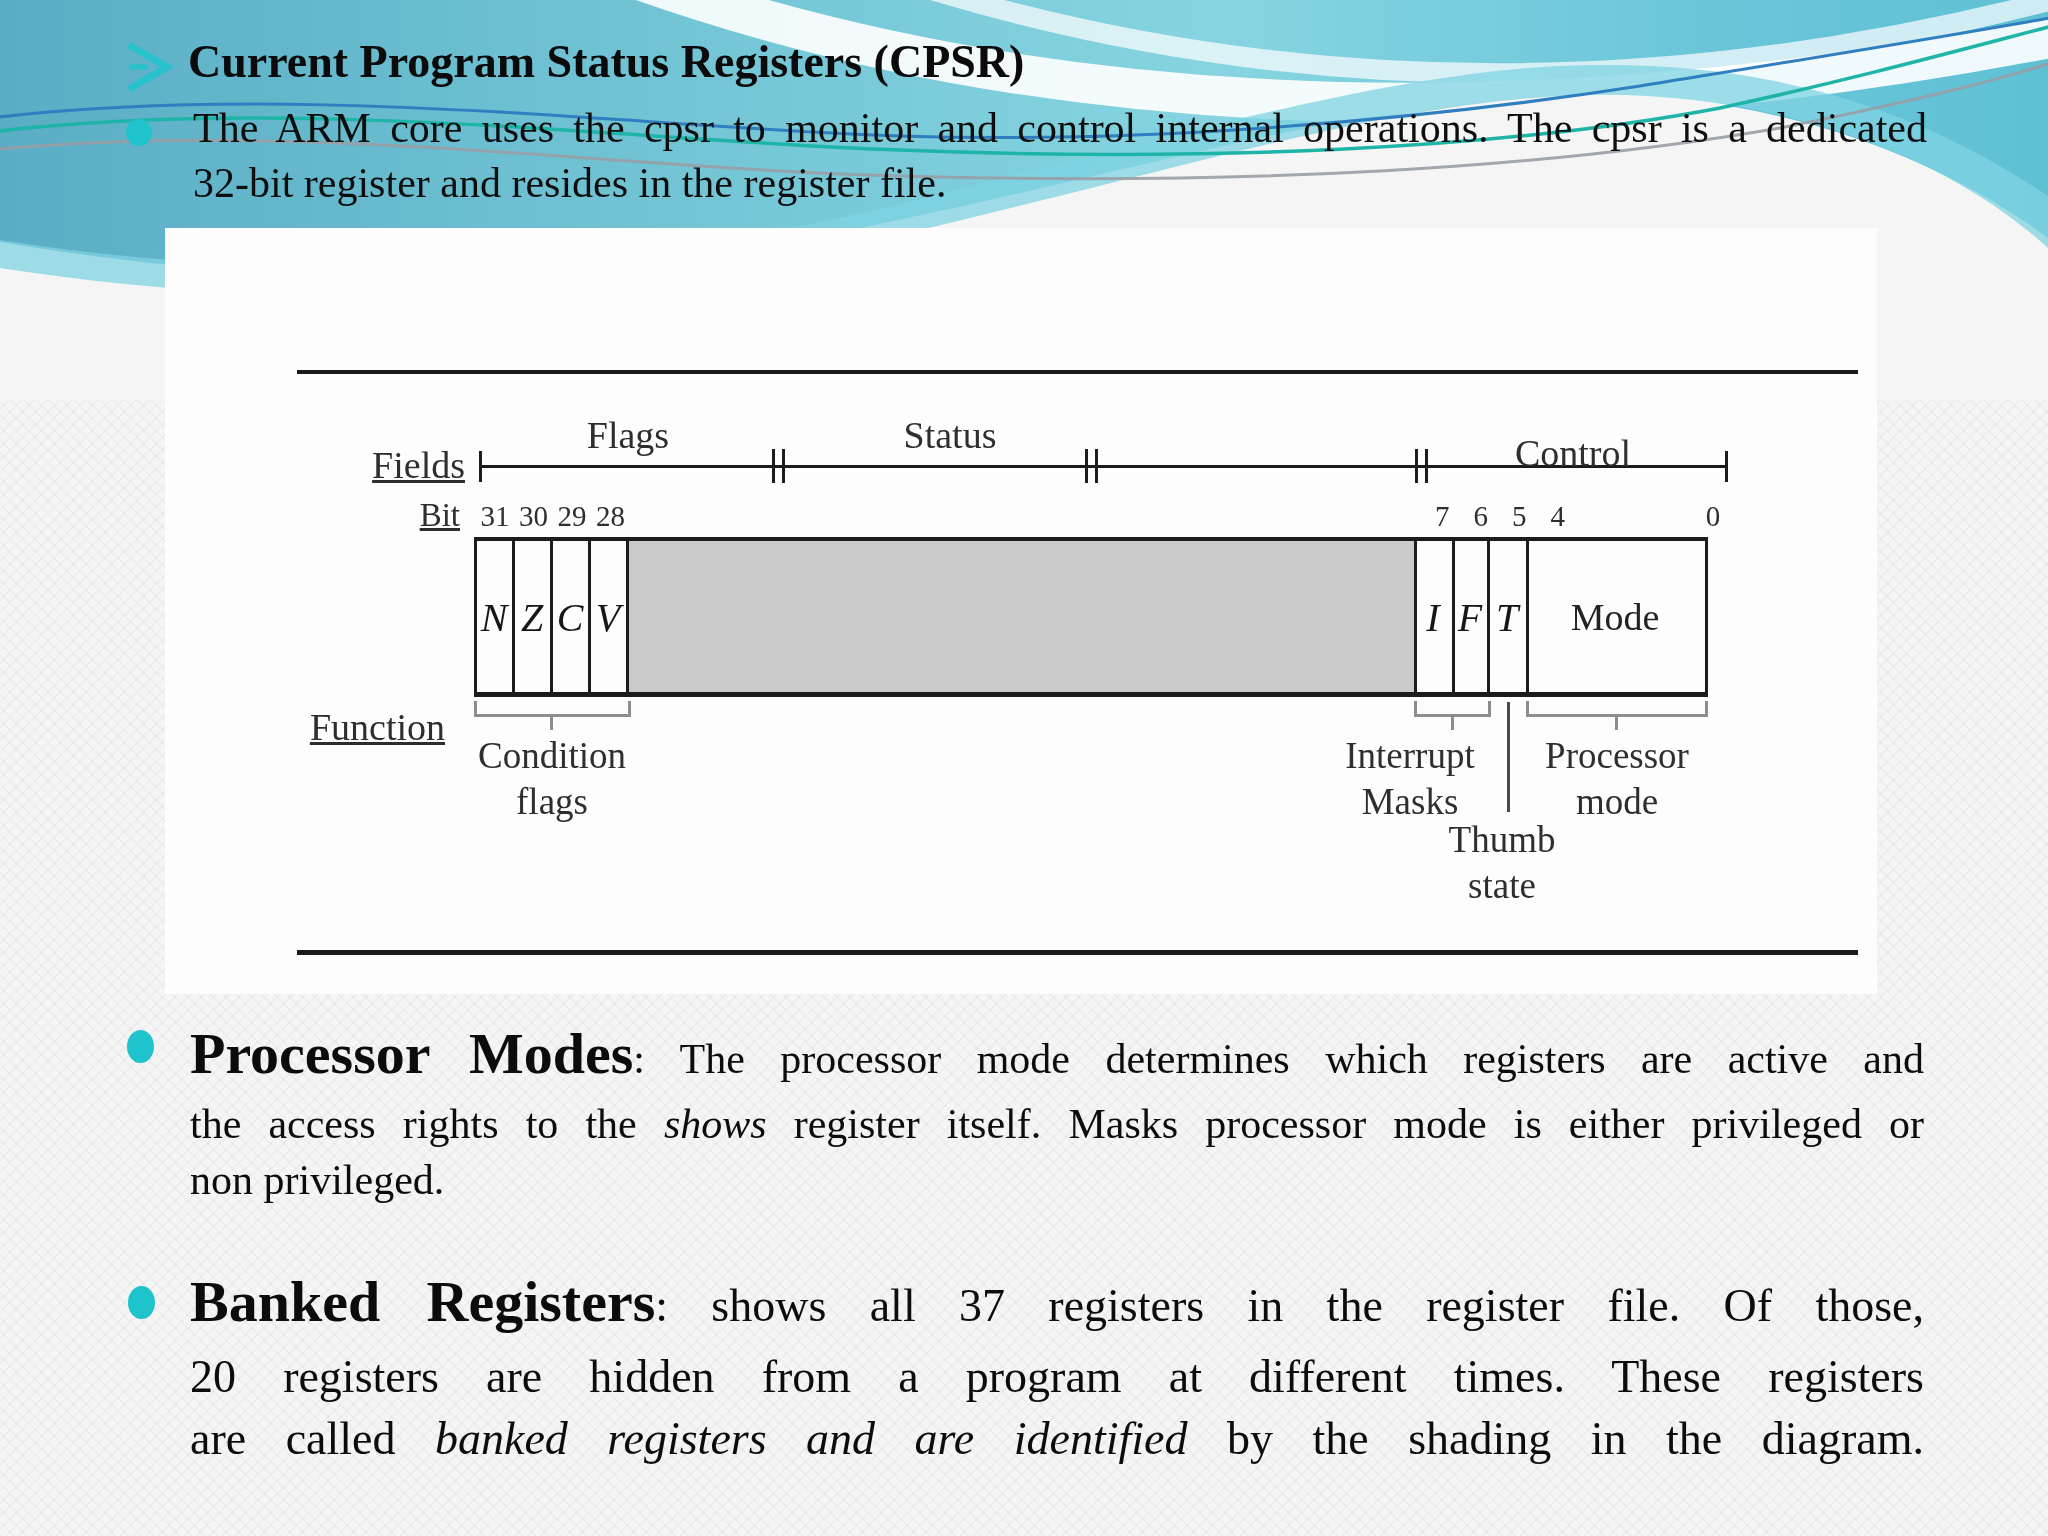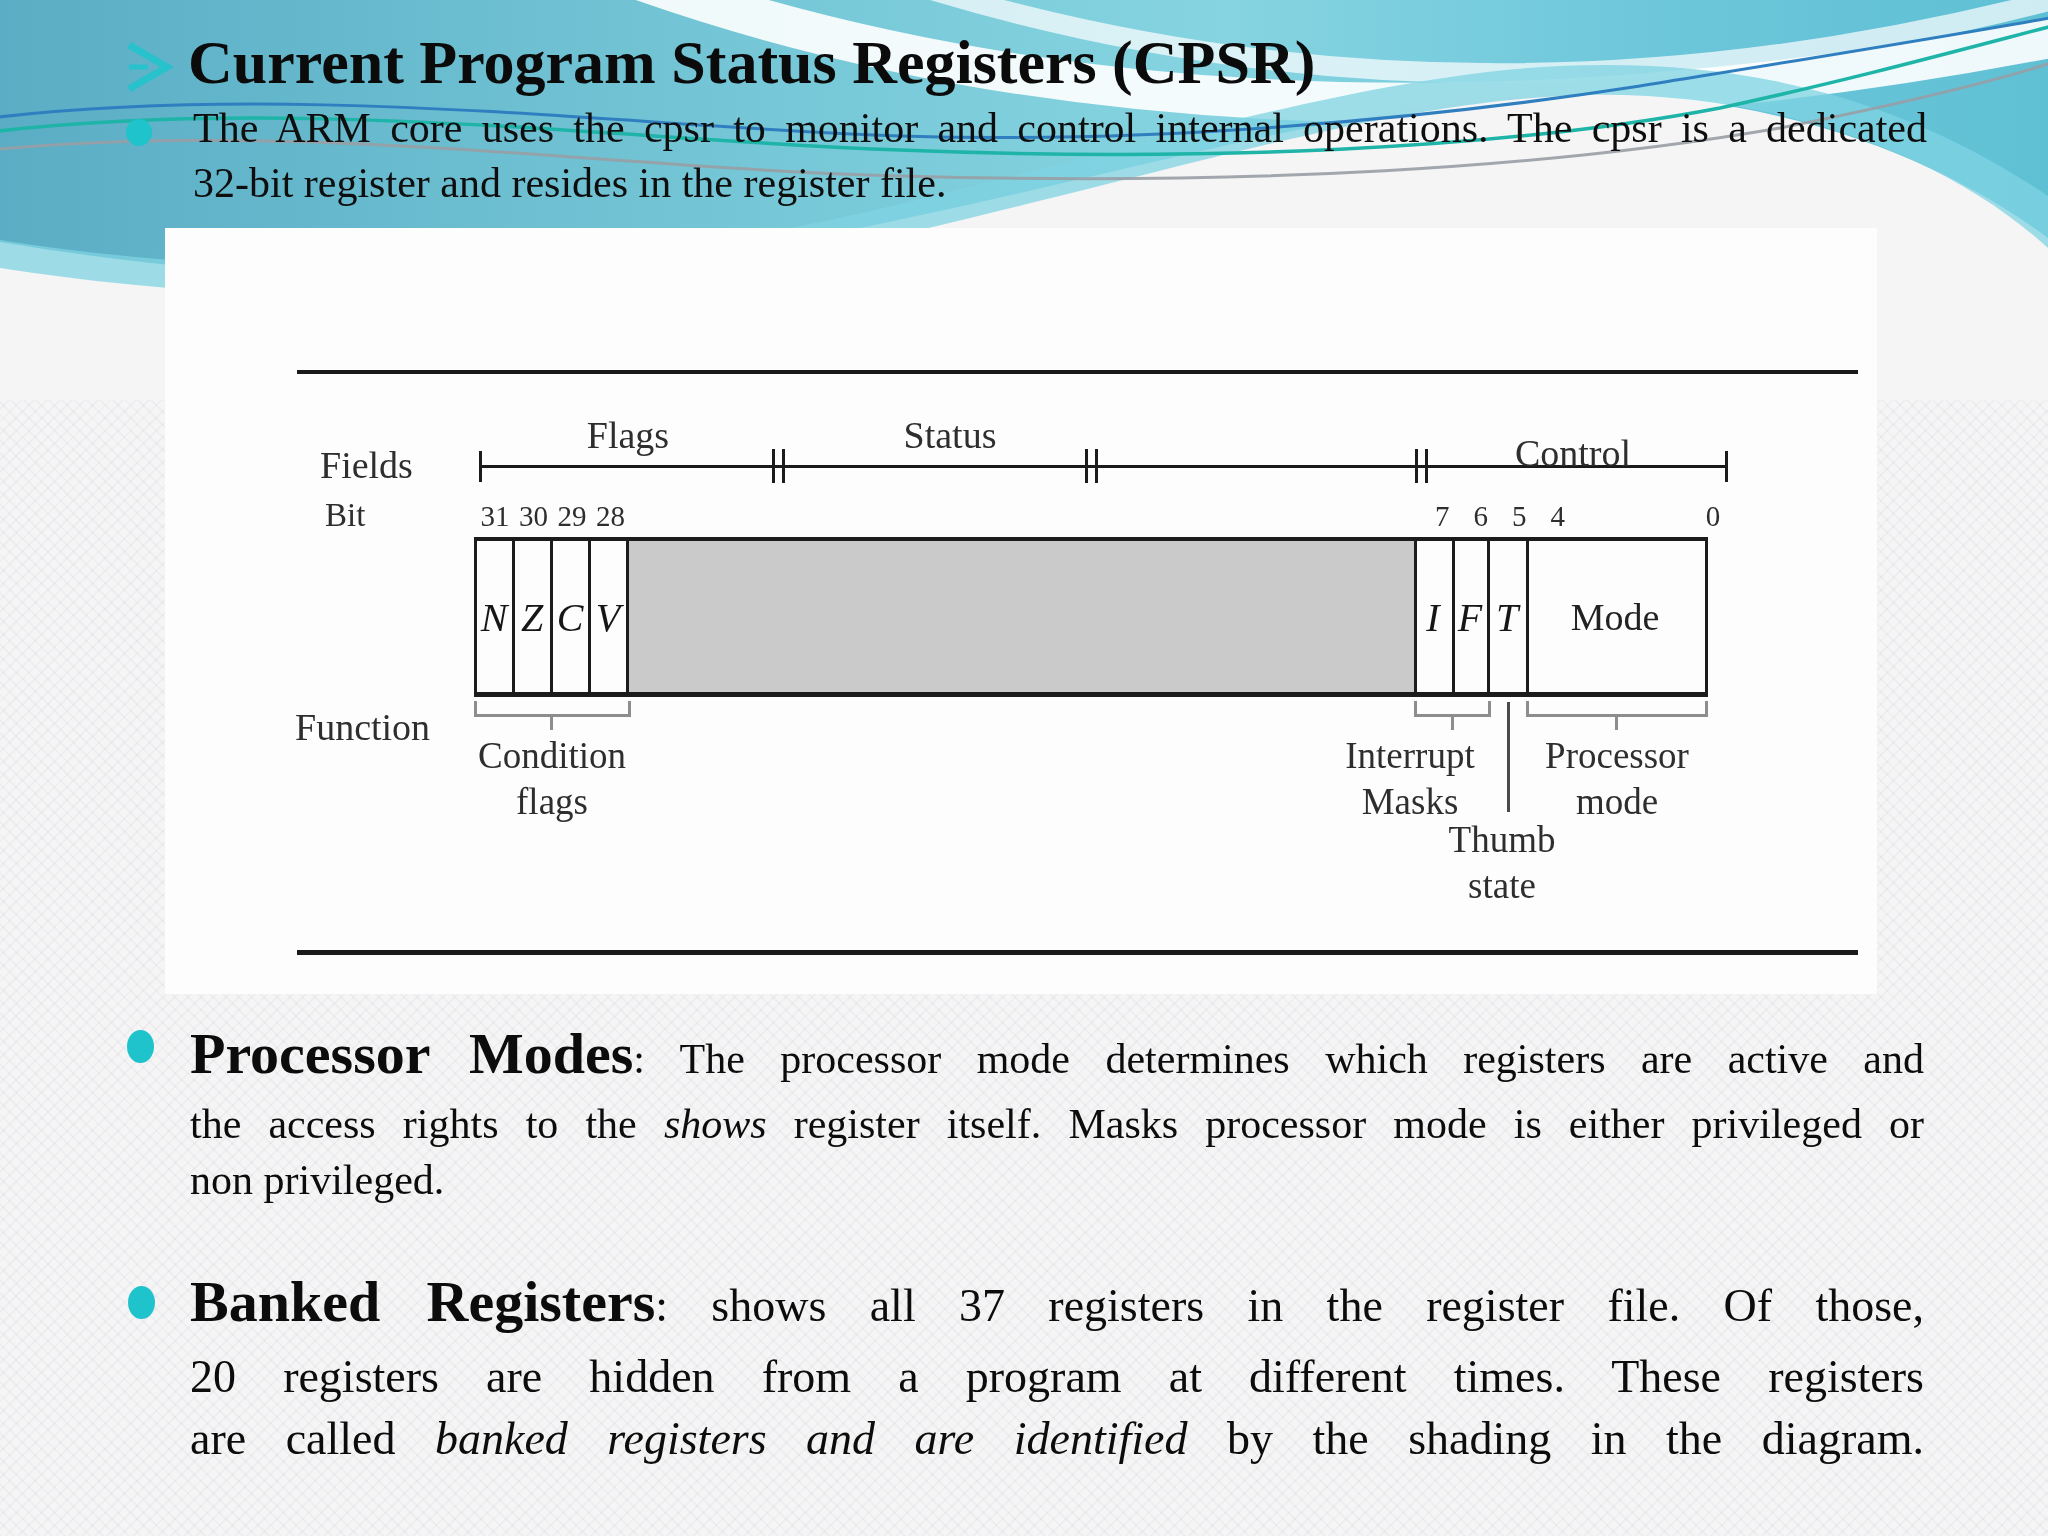--- a/index.html
+++ b/index.html
@@ -9,33 +9,33 @@
     background:
       repeating-linear-gradient(135deg, rgba(175,170,188,0.10) 0 2px, transparent 2px 9px),
       repeating-linear-gradient(45deg, rgba(175,170,188,0.10) 0 2px, transparent 2px 9px),
       #f6f5f6;
   }
   .waves{position:absolute;left:0;top:0;width:2048px;height:400px;}
   .abs{position:absolute;}
   
   .title{
     position:absolute; left:188px; top:26px; width:1500px; height:72px;
-    font-size:62px; font-weight:bold; line-height:72px; color:#0b0b0b; letter-spacing:0px;
+    font-size:46px; font-weight:bold; line-height:72px; color:#0b0b0b; letter-spacing:0px;
   }
   .title-arrow{position:absolute; left:122px; top:40px; width:52px; height:54px;}
   .dot{position:absolute; border-radius:50%; background:#1ec3cb;}
   .intro{position:absolute; left:193px; width:1734px; font-size:42px; color:#0e0e0e;}
   .intro .ln1{position:absolute; left:0; top:0; width:1734px; height:52px; line-height:52px;
     text-align:justify; text-align-last:justify;}
   .intro .ln2{position:absolute; left:0; top:55px; width:1734px; height:52px; line-height:52px;}
   
   .panel{position:absolute; left:165px; top:228px; width:1712px; height:766px; background:#fdfdfe;}
   .hline{position:absolute; background:#1a1a1a;}
   .dlabel{position:absolute; font-size:38px; color:#2e2e2e; line-height:42px;}
-  .dlabel.c{text-align:center;} .dlabel.r{}
+  .dlabel.c{text-align:center;} .dlabel.r{text-align:right;text-decoration:underline;}
   .bitnum{font-size:29px; color:#2e2e2e;}
   .bitrow{position:absolute; display:flex;}
   .bitrow span{display:inline-block; width:38.5px; text-align:right;}
   .tick{position:absolute; width:3px; background:#1c1c1c;}
   .brk{position:absolute; width:3px; height:34px; background:#1c1c1c;}
   .regbox{position:absolute; left:309px; top:309px; width:1234px; height:160px;
     background:#fdfdfe; border:3px solid #1c1c1c; border-top-width:4px; border-bottom-width:5px;
     box-sizing:border-box;}
   .divider{position:absolute; top:0; bottom:0; width:3px; background:#1c1c1c;}
   .grayfield{position:absolute; left:149px; top:0; width:791px; height:100%;

